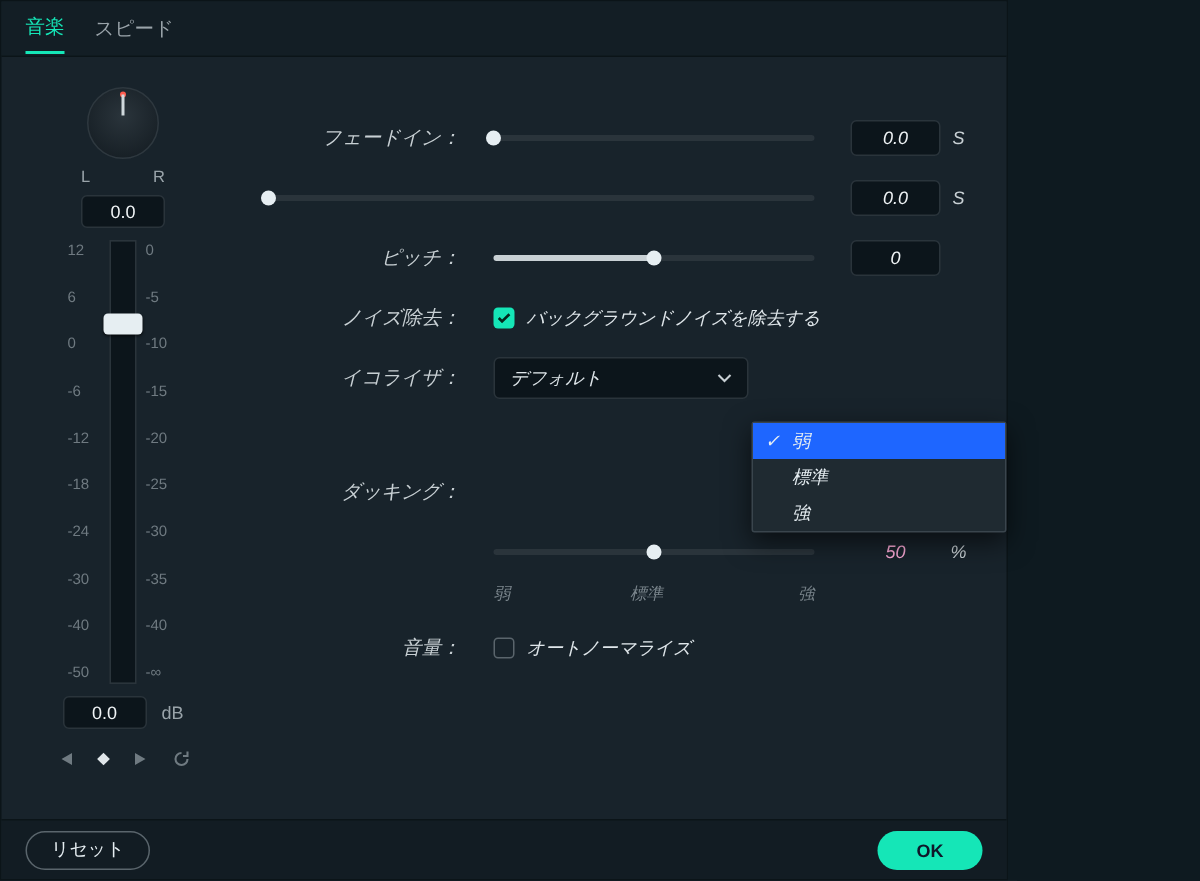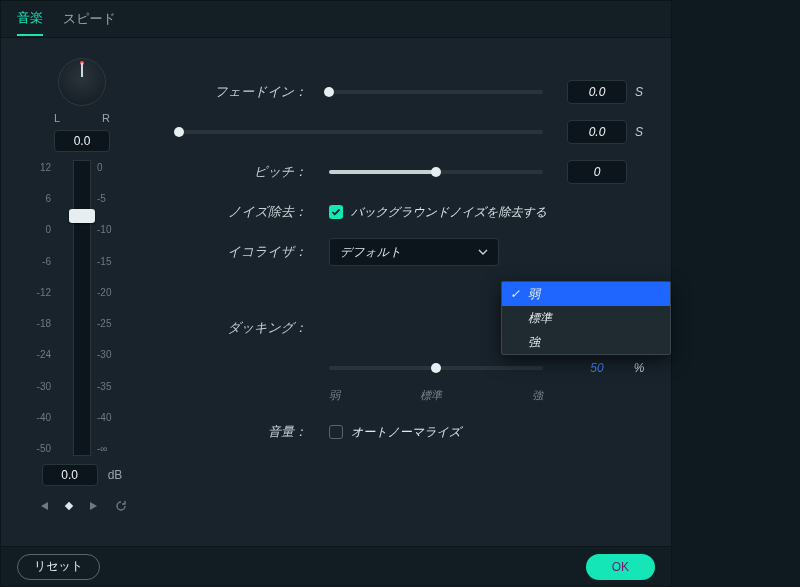--- a/index.html
+++ b/index.html
@@ -16,21 +16,21 @@
   
   
   .leftcol { width: 110px; display: flex; flex-direction: column; align-items: center; }
   .pan-knob { width: 48px; height: 48px; border-radius: 50%; background: radial-gradient(circle at 50% 40%, #2a343b, #121a20); border:1px solid #2e383f; position: relative; margin-top: 4px;}
   .pan-knob::after { content:""; position:absolute; left:50%; top:4px; width:2px; height:14px; background:#cfd8dc; transform:translateX(-50%);}
   .pan-knob::before { content:""; position:absolute; left:50%; top:2px; width:4px; height:4px; border-radius:50%; background:#ff5a4d; transform:translateX(-50%);}
   .lr { display:flex; justify-content:space-between; width:56px; color:#9aa4aa; font-size:11px; margin-top:6px;}
   .pan-val { margin-top: 6px; background:#0c151b; border:1px solid #2a343b; border-radius:4px; width:56px; height:22px; display:flex; align-items:center; justify-content:center; color:#f0f4f6; font-size:12px;}
   
   .meter-wrap { display:flex; margin-top:8px; height:296px;}
-  .scale { width:28px; display:flex; flex-direction:column; justify-content:space-between; align-items:flex-end; padding-right:22px; color:#6f7a81; font-size:10px; padding-top:2px; padding-bottom:2px;}
+  .scale { width:28px; display:flex; flex-direction:column; justify-content:space-between; padding-right:22px; color:#6f7a81; font-size:10px; padding-top:2px; padding-bottom:2px;}
   .meter { width:18px; background:linear-gradient(#0c151b,#0c151b); border:1px solid #2a343b; position:relative;}
   .meter .thumb { position:absolute; left:-5px; width:26px; height:14px; background:#e6eef2; border-radius:3px; top:48px; box-shadow:0 1px 2px rgba(0,0,0,.6);}
   .scale2 { width:28px; display:flex; flex-direction:column; justify-content:space-between; align-items:flex-start; padding-left:6px; color:#6f7a81; font-size:10px; padding-top:2px; padding-bottom:2px;}
   
   .db-row { display:flex; align-items:center; gap:10px; margin-top:8px;}
   .db-val { background:#0c151b; border:1px solid #2a343b; border-radius:4px; width:56px; height:22px; display:flex; align-items:center; justify-content:center; color:#f0f4f6; font-size:12px;}
   .db-unit { color:#9aa4aa; font-size:12px;}
   
   .kf-row { display:flex; gap:14px; margin-top:14px; color:#6f7a81;}
   .kf-row svg { width:12px; height:12px; }
@@ -61,21 +61,21 @@
   .dropdown-open .opt { height:24px; display:flex; align-items:center; padding:0 8px; font-size:12px; color:#e6eef2; gap:6px;}
   .dropdown-open .opt.sel { background:#1e66ff;}
   .dropdown-open .opt .ck{width:12px; display:inline-block;}
   
   .tick-labels { display:flex; justify-content:space-between; font-size:11px; color:#7a858c; padding:0 18px 0 18px; margin-top:-4px;}
   .tick-labels span:nth-child(2){margin-left:-10px;}
   
   
   .footer { height:40px; border-top:1px solid #0b1418; display:flex; align-items:center; padding:12px 16px; justify-content:space-between; background:#121c23;}
   .btn-reset { height:26px; padding:0 16px; border:1px solid #5a656c; border-radius:13px; color:#e6eef2; background:transparent; font-size:12px; display:flex; align-items:center;}
-  .btn-ok { height:26px; padding:0 26px; border:none; border-radius:13px; background:#15e6b7; color:#701a75; font-weight:400; font-size:12px; display:flex; align-items:center;}
+  .btn-ok { height:26px; padding:0 26px; border:none; border-radius:13px; background:#15e6b7; color:#0f172a; font-weight:700; font-size:12px; display:flex; align-items:center;}
 </style>
 </head>
 <body>
 
 <div class="app">
 
   <div class="tabs">
     <div class="tab active">音楽</div>
     <div class="tab">スピード</div>
   </div>
@@ -202,21 +202,21 @@
         <div style="width:170px;margin-left:18px;"></div>
       </div>
 
       <div class="row">
         <div class="label"></div>
         <div class="slider-cell">
           <div class="slider">
             <div class="dot" style="left:50%"></div>
           </div>
         </div>
-        <div class="valbox" style="background:transparent;border:none;color:#3b82f6">50</div>
+        <div class="valbox" style="background:transparent;border:none;color:#f9a8d4">50</div>
         <div class="unit">%</div>
       </div>
       <div class="row" style="height:18px;">
         <div class="label"></div>
         <div class="tick-labels" style="flex:1;">
           <span>弱</span>
           <span>標準</span>
           <span>強</span>
         </div>
         <div style="width:90px"></div>

